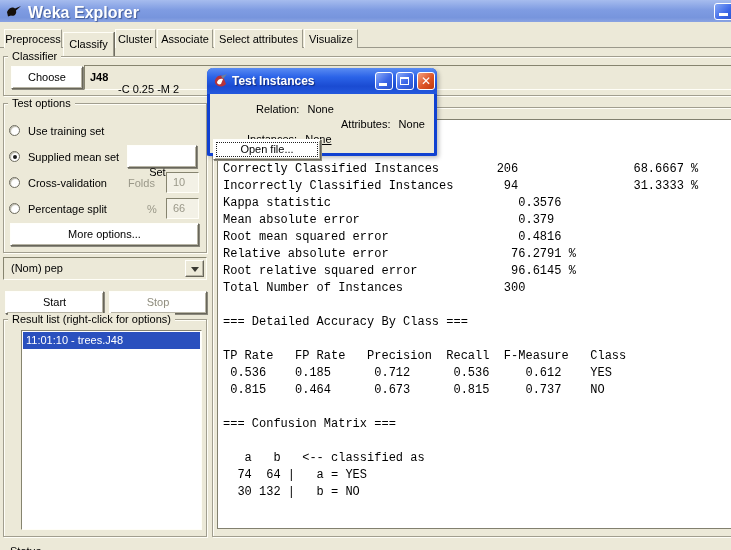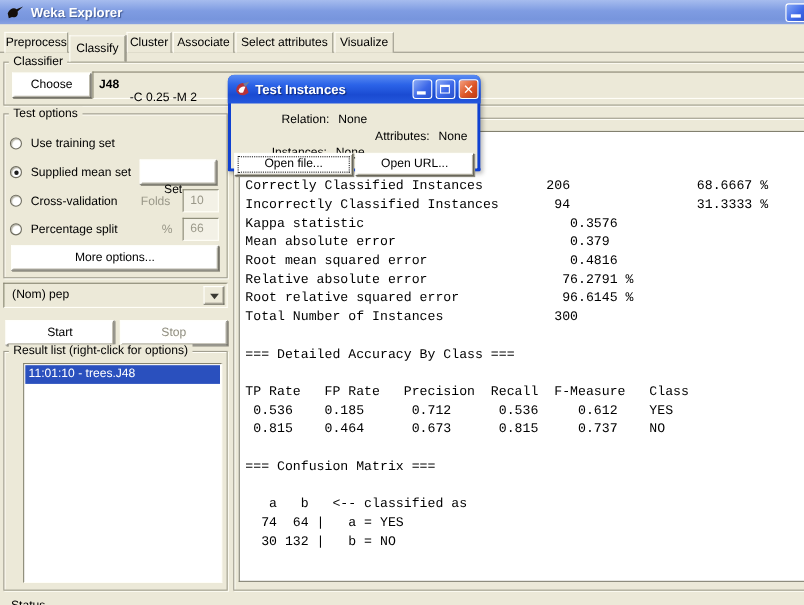--- a/index.html
+++ b/index.html
@@ -3,21 +3,21 @@
 <meta charset="utf-8">
 <style>
   * { margin:0; padding:0; box-sizing:border-box; }
   html,body { width:731px; height:550px; }
   body { font-family:"Liberation Sans","DejaVu Sans",sans-serif; font-size:11px; color:#000; }
   .window { position:relative; width:731px; height:550px; background:#ece9d8; overflow:hidden; }
 
   
   .titlebar { position:absolute; left:0; top:0; width:731px; height:22px;
     background:linear-gradient(180deg,#a6bcee 0%,#7f9ce2 45%,#7795dd 80%,#8aa3e2 100%); }
-  .titlebar .title { position:absolute; left:28px; top:4px; color:#fff; font-size:12px; font-weight:bold;
+  .titlebar .title { position:absolute; left:28px; top:4px; color:#fff; font-size:16px; font-weight:bold;
     text-shadow:1px 1px 1px rgba(20,40,90,.55); }
   .weka-icon { position:absolute; left:6px; top:4px; width:16px; height:14px; }
   .partial-btn { position:absolute; left:714px; top:3px; width:20px; height:17px; border:1px solid #fff; border-radius:3px;
     background:linear-gradient(135deg,#86a8f6,#3c67e8 60%,#2d54cc); }
   .partial-btn .dash { position:absolute; left:4px; bottom:3px; width:9px; height:3px; background:#fff; }
 
   
   .tabline { position:absolute; left:0; top:47px; width:731px; height:1px; background:#9b998b; }
   .tab { position:absolute; top:29px; height:19px; background:#ece9d8; text-align:center; padding-top:3px;
     border:1px solid #9b998b; border-bottom:none; border-top-color:#fffef7; border-left-color:#fffef7;
@@ -216,16 +216,15 @@
     <div class="dialog-row" style="left:37px;top:65px;text-decoration:underline;">
       <span>Instances:</span>
       <span style="margin-left:5px;">None</span>
     </div>
     <div class="dialog-row" style="left:131px;top:50px;">
       <span>Attributes:</span>
       <span style="margin-left:5px;">None</span>
     </div>
 
     <div class="btn dlg-btn focus" style="left:3px;top:71px;width:108px;">Open file...</div>
-    <div class="btn dlg-btn" style="left:113px;top:71px;width:108px;">Open URL...</div>
   </div>
 
 </div>
 
 </body></html>

